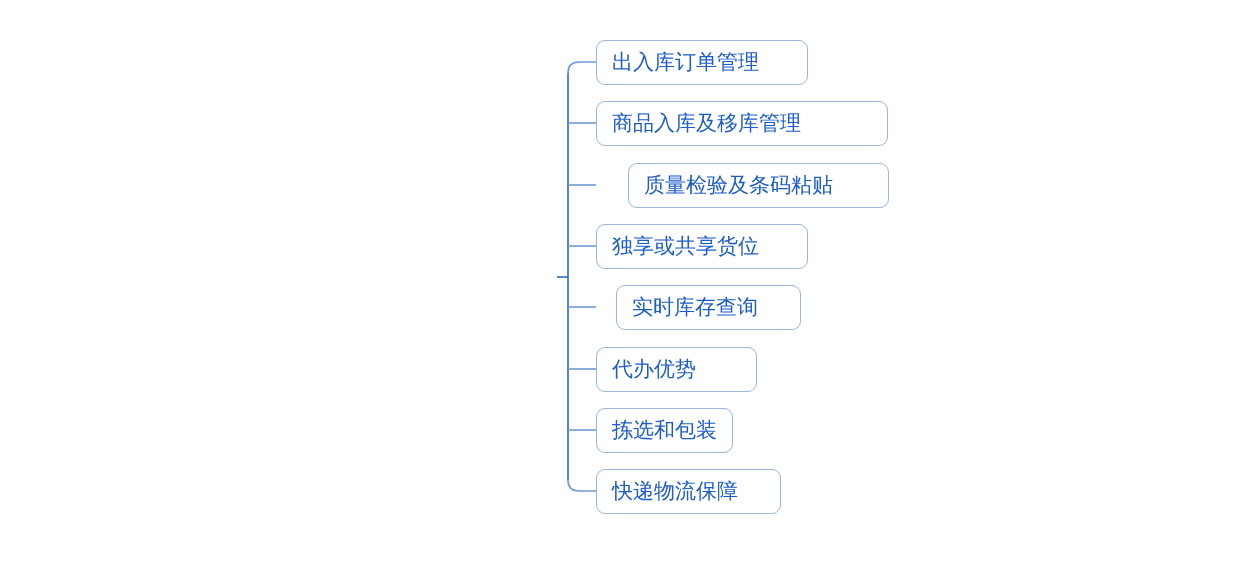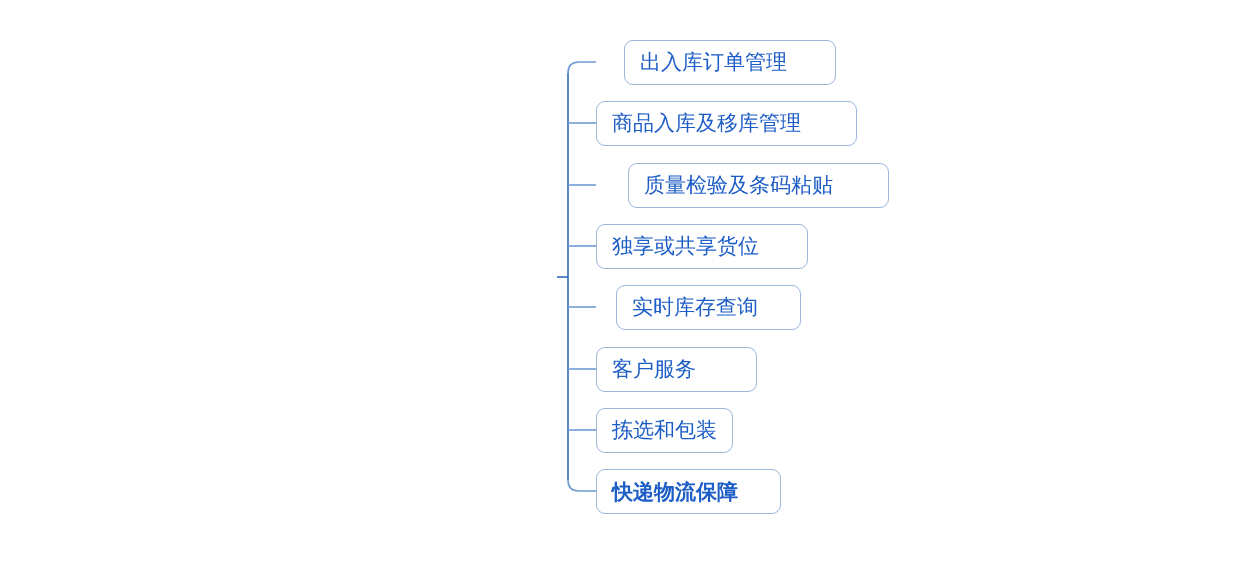--- a/index.html
+++ b/index.html
@@ -79,39 +79,39 @@
       <path d="M 568 185 L 596 185" fill="none" stroke="#6E9BD2" stroke-width="1.6" stroke-linecap="butt"></path>
       <path d="M 568 246 L 596 246" fill="none" stroke="#6E9BD2" stroke-width="1.6" stroke-linecap="butt"></path>
       <path d="M 568 307 L 596 307" fill="none" stroke="#6E9BD2" stroke-width="1.6" stroke-linecap="butt"></path>
       <path d="M 568 369 L 596 369" fill="none" stroke="#6E9BD2" stroke-width="1.6" stroke-linecap="butt"></path>
       <path d="M 568 430 L 596 430" fill="none" stroke="#6E9BD2" stroke-width="1.6" stroke-linecap="butt"></path>
       <path d="M 568 480 Q 568 491 579 491 L 596 491" fill="none" stroke="#6E9BD2" stroke-width="1.6" stroke-linecap="butt"></path>
     </svg>
 
 
   <div id="child-nodes">
-      <div class="node node-child" style="left: 624px; top: 39.5px; width: 212px; text-align: right;">
+      <div class="node node-child" style="left: 596px; top: 39.5px; width: 212px; text-align: right;">
         <span class="node-label">出入库订单管理</span>
       </div>
-      <div class="node node-child" style="left: 596px; top: 100.5px; width: 261px;">
+      <div class="node node-child" style="left: 596px; top: 100.5px; width: 292px;">
         <span class="node-label">商品入库及移库管理</span>
       </div>
       <div class="node node-child" style="left: 596px; top: 162.5px; width: 261px; margin-left: 32px;">
         <span class="node-label">质量检验及条码粘贴</span>
       </div>
       <div class="node node-child" style="left: 596px; top: 223.5px; width: 212px;">
         <span class="node-label">独享或共享货位</span>
       </div>
       <div class="node node-child" style="left: 616px; top: 284.5px; width: 185px;">
         <span class="node-label">实时库存查询</span>
       </div>
       <div class="node node-child" style="left: 596px; top: 346.5px; width: 161px;">
-        <span class="node-label">客户服务</span>
+        <span class="node-label">代办优势</span>
       </div>
       <div class="node node-child" style="left: 596px; top: 407.5px; width: 137px;">
         <span class="node-label">拣选和包装</span>
       </div>
-      <div class="node node-child" style="left: 596px; top: 468.5px; width: 185px; font-weight: bold;">
+      <div class="node node-child" style="left: 596px; top: 468.5px; width: 185px;">
         <span class="node-label">快递物流保障</span>
       </div>
     </div>
 
 </div>
 
 </body></html>

